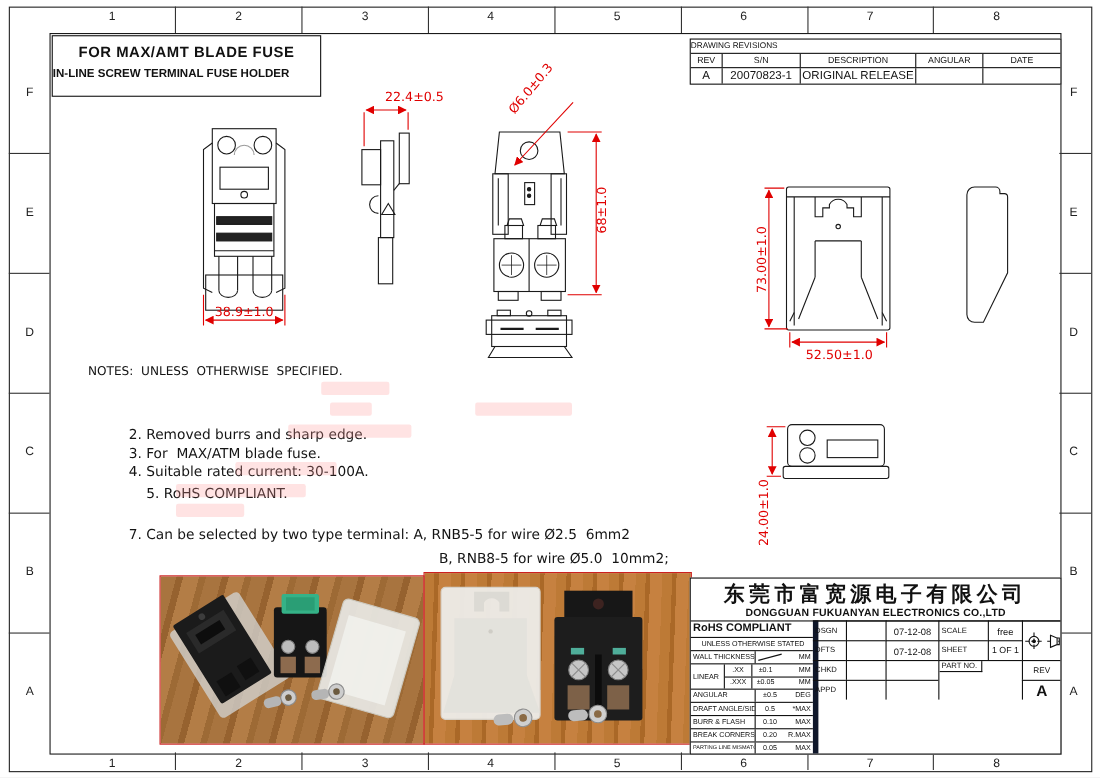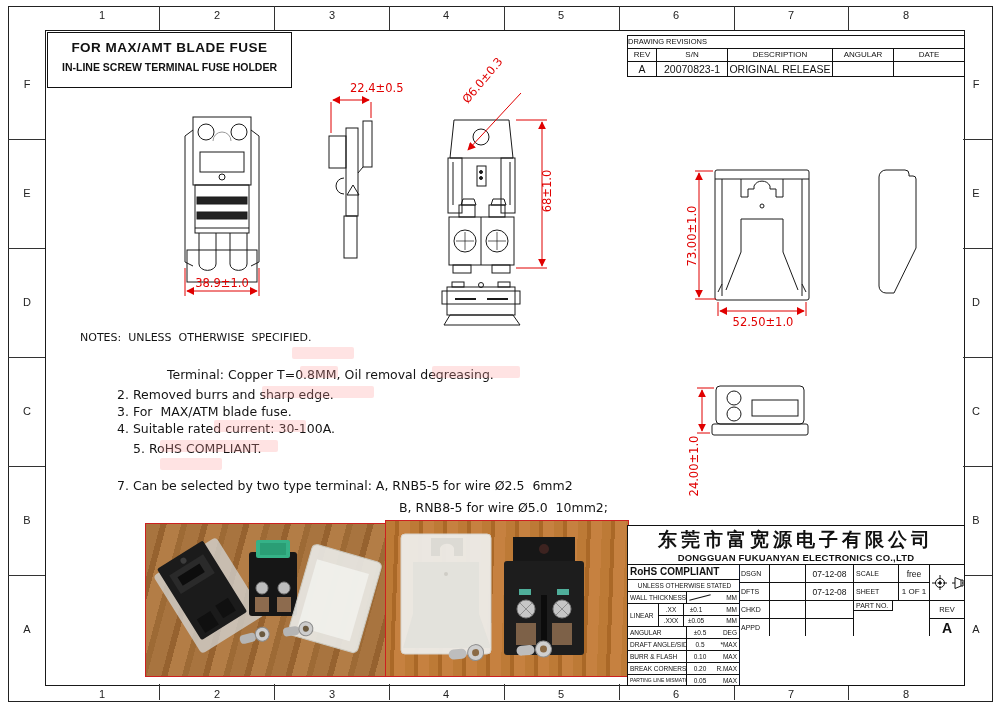--- a/index.html
+++ b/index.html
@@ -5,21 +5,21 @@
   html,body{margin:0;padding:0;background:#e8e8e8;}
   .sheet{position:relative;width:1000px;height:707px;background:#ffffff;overflow:hidden;
          font-family:"Liberation Sans",sans-serif;color:#111;}
   .outer-border{position:absolute;left:8px;top:6px;width:983px;height:694px;border:1px solid #222;}
   .frame{position:absolute;left:45px;top:30px;width:918px;height:654px;border:1.5px solid #1a1a1a;background:transparent;}
   .grid-label{position:absolute;font-size:11px;color:#222;width:20px;text-align:center;}
   .tick-v{position:absolute;width:1px;background:#333;}
   .tick-h{position:absolute;height:1px;background:#333;}
   .title-box{position:absolute;left:47px;top:32px;width:243px;height:54px;border:1.5px solid #111;background:#fff;}
   .title-box .l1{margin-top:7px;text-align:center;font-weight:bold;font-size:13.5px;letter-spacing:.5px;}
-  .title-box .l2{margin-top:6px;text-align:center;font-weight:bold;font-size:10.5px;}
+  .title-box .l2{margin-top:6px;font-weight:bold;font-size:10.5px;}
   
   .rev-table{position:absolute;left:627px;top:35px;width:336px;border:1px solid #111;background:#fff;font-size:8px;}
   .rev-title{border-bottom:1px solid #111;text-align:left;height:12px;line-height:12px;font-size:7.5px;}
   .rev-row{display:flex;height:12px;line-height:12px;}
   .rev-row.vals{height:14px;line-height:14px;border-top:1px solid #111;font-size:10.5px;}
   .rev-cell{border-right:1px solid #111;text-align:center;overflow:hidden;}
   .rev-cell:last-child{border-right:none;}
   .rc1{width:28px;} .rc2{width:70px;} .rc3{width:104px;} .rc4{width:60px;} .rc5{flex:1;}
   
   .dim{position:absolute;color:#e00000;font-family:"DejaVu Sans",sans-serif;font-size:11.5px;white-space:nowrap;}
@@ -28,21 +28,21 @@
   .note{position:absolute;font-family:"DejaVu Sans",sans-serif;font-size:12.5px;color:#141414;white-space:pre;}
   .note.h{font-size:11px;}
   .pinkmark{position:absolute;background:#ff9b9b;opacity:.28;border-radius:2px;}
   
   .photo{position:absolute;border:1px solid #cc2020;overflow:hidden;}
   
   .tb{position:absolute;left:627px;top:525px;width:336px;height:159px;border:1px solid #111;background:#fff;}
   .company{position:absolute;left:0;top:0;width:100%;height:38px;border-bottom:1px solid #111;}
   .company .cn{text-align:center;font-family:"DejaVu Serif",serif;font-weight:bold;font-size:19px;letter-spacing:4px;margin-top:1px;}
   .company .en{text-align:center;font-weight:bold;font-size:9.5px;letter-spacing:.2px;margin-top:-1px;}
-  .spec{position:absolute;left:0;top:38px;width:111px;height:121px;border-right:1px solid #0f172a;font-size:6.5px;}
+  .spec{position:absolute;left:0;top:38px;width:111px;height:121px;border-right:5px solid #0f172a;font-size:6.5px;}
   .spec-row{display:flex;border-bottom:1px solid #111;align-items:center;}
   .spec-row:last-child{border-bottom:none;}
   .sl{padding-left:2px;flex:1;overflow:hidden;white-space:nowrap;}
   .sv{width:26px;text-align:center;border-left:1px solid #111;align-self:stretch;line-height:inherit;display:flex;align-items:center;justify-content:center;}
   .su{width:24px;text-align:right;padding-right:2px;}
   .fyarea{position:absolute;left:111px;top:38px;width:225px;height:121px;}
   .fyname{height:49px;border-bottom:1px solid #111;display:flex;align-items:center;justify-content:center;
           font-size:30px;letter-spacing:1px;color:#111;font-family:"Liberation Sans",sans-serif;}
   .fygrid{position:relative;width:225px;height:72px;}
   .cell{position:absolute;border-left:1px solid #111;border-top:1px solid #111;box-sizing:border-box;
@@ -256,21 +256,20 @@
 
   <span class="dim" style="left:350px;top:81px">22.4±0.5</span>
   <span class="dim" style="left:470px;top:92px;transform:rotate(-50deg);transform-origin:0 100%">Ø6.0±0.3</span>
   <span class="dim c" style="left:523px;top:184px;width:48px;transform:rotate(-90deg)">68±1.0</span>
   <span class="dim c" style="left:185px;top:276px;width:74px">38.9±1.0</span>
   <span class="dim c" style="left:661px;top:229px;width:62px;transform:rotate(-90deg)">73.00±1.0</span>
   <span class="dim c" style="left:725px;top:315px;width:76px">52.50±1.0</span>
   <span class="dim c" style="left:663px;top:459px;width:62px;transform:rotate(-90deg)">24.00±1.0</span>
 
   <span class="note h" style="left:80px;top:331px">NOTES:  UNLESS  OTHERWISE  SPECIFIED.</span>
-  <span class="note" style="left:167px;top:367px">Terminal: Copper T=0.8MM, Oil removal degreasing.</span>
   <span class="note" style="left:117px;top:387px">2. Removed burrs and sharp edge.</span>
   <span class="note" style="left:117px;top:404px">3. For  MAX/ATM blade fuse.</span>
   <span class="note" style="left:117px;top:421px">4. Suitable rated current: 30-100A.</span>
   <span class="note" style="left:133px;top:441px">5. RoHS COMPLIANT.</span>
   <span class="note" style="left:117px;top:478px">7. Can be selected by two type terminal: A, RNB5-5 for wire Ø2.5  6mm2</span>
   <span class="note" style="left:399px;top:500px">B, RNB8-5 for wire Ø5.0  10mm2;</span>
 
   <div class="pinkmark" style="left:292px;top:347px;width:62px;height:12px"></div>
   <div class="pinkmark" style="left:300px;top:366px;width:38px;height:12px"></div>
   <div class="pinkmark" style="left:432px;top:366px;width:88px;height:12px"></div>

